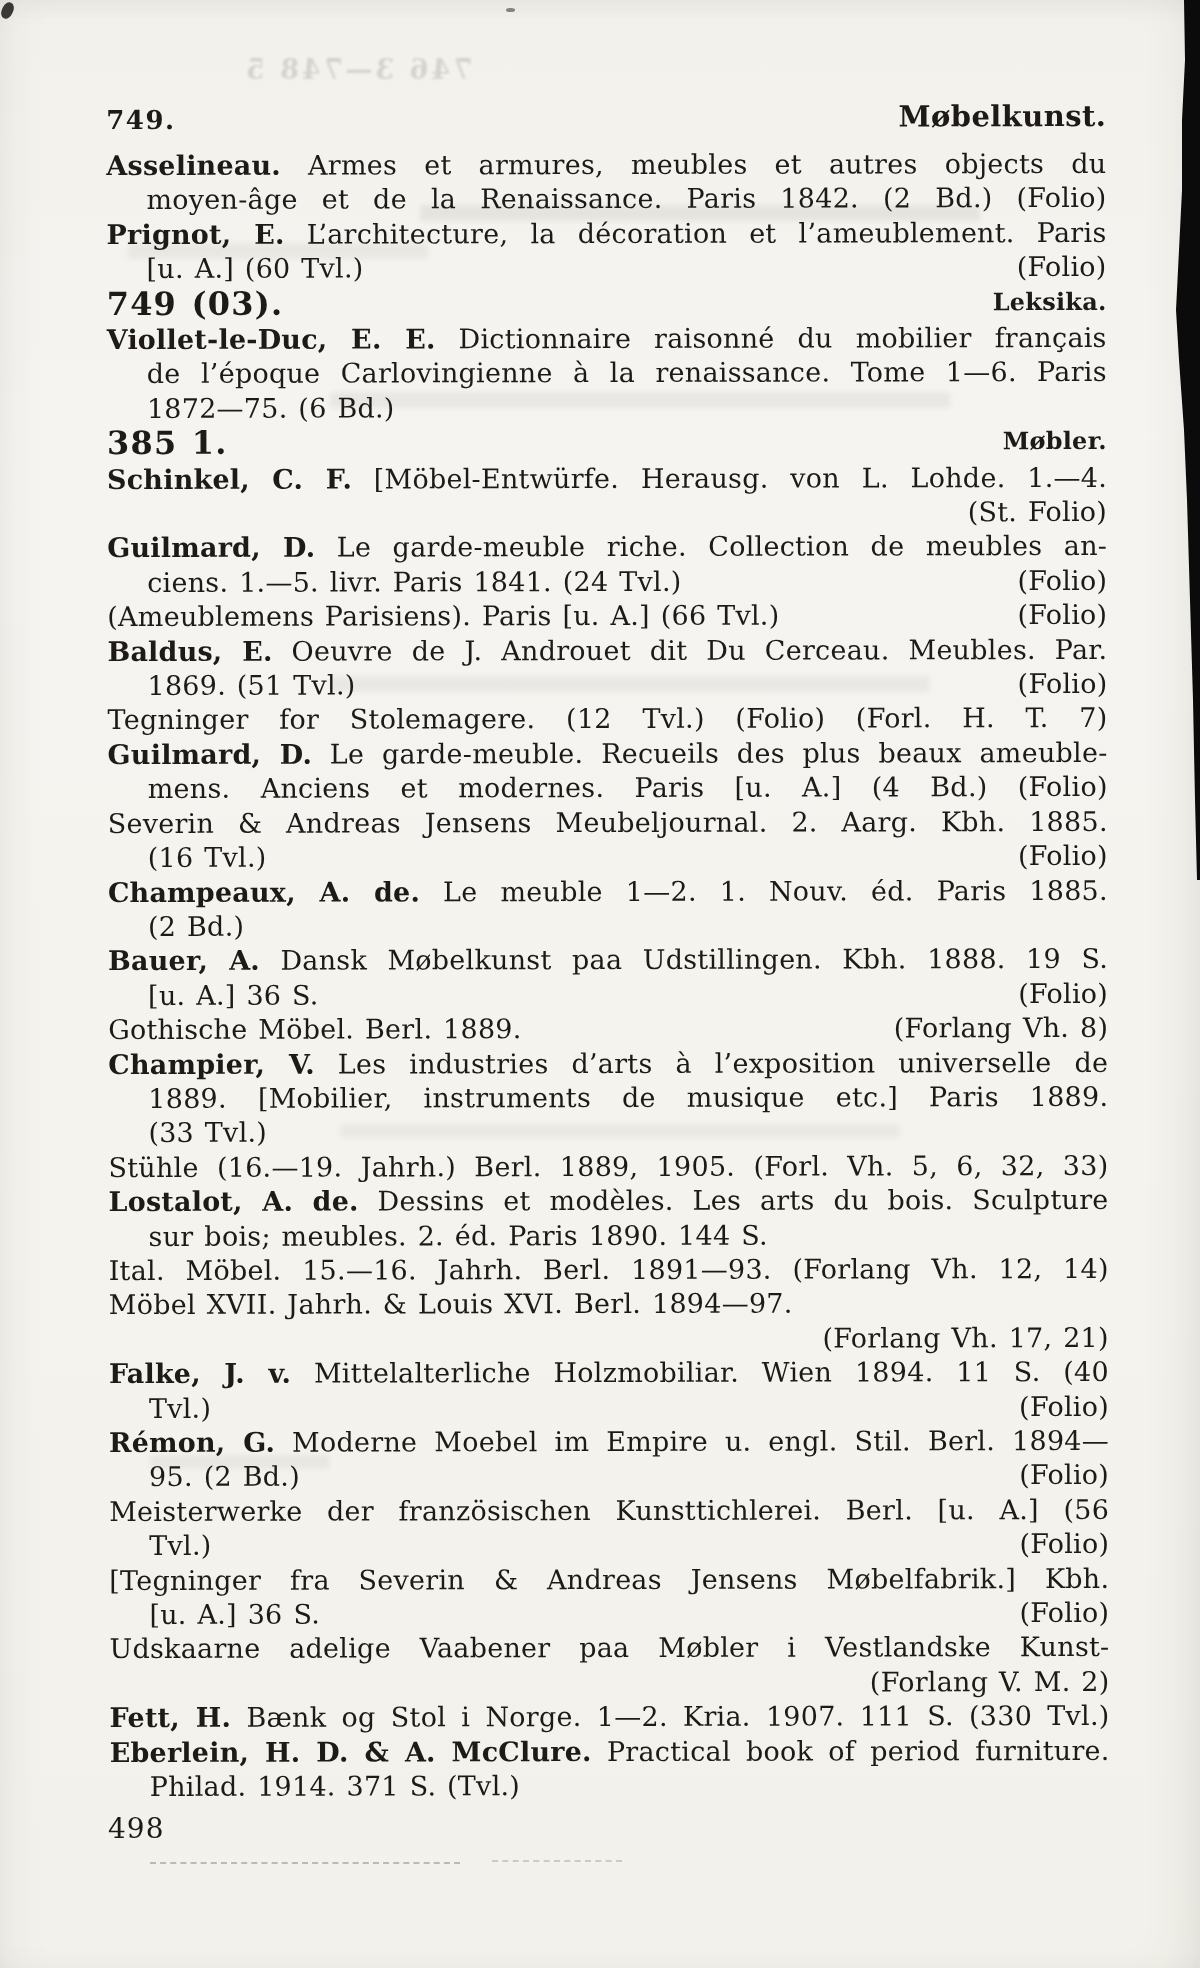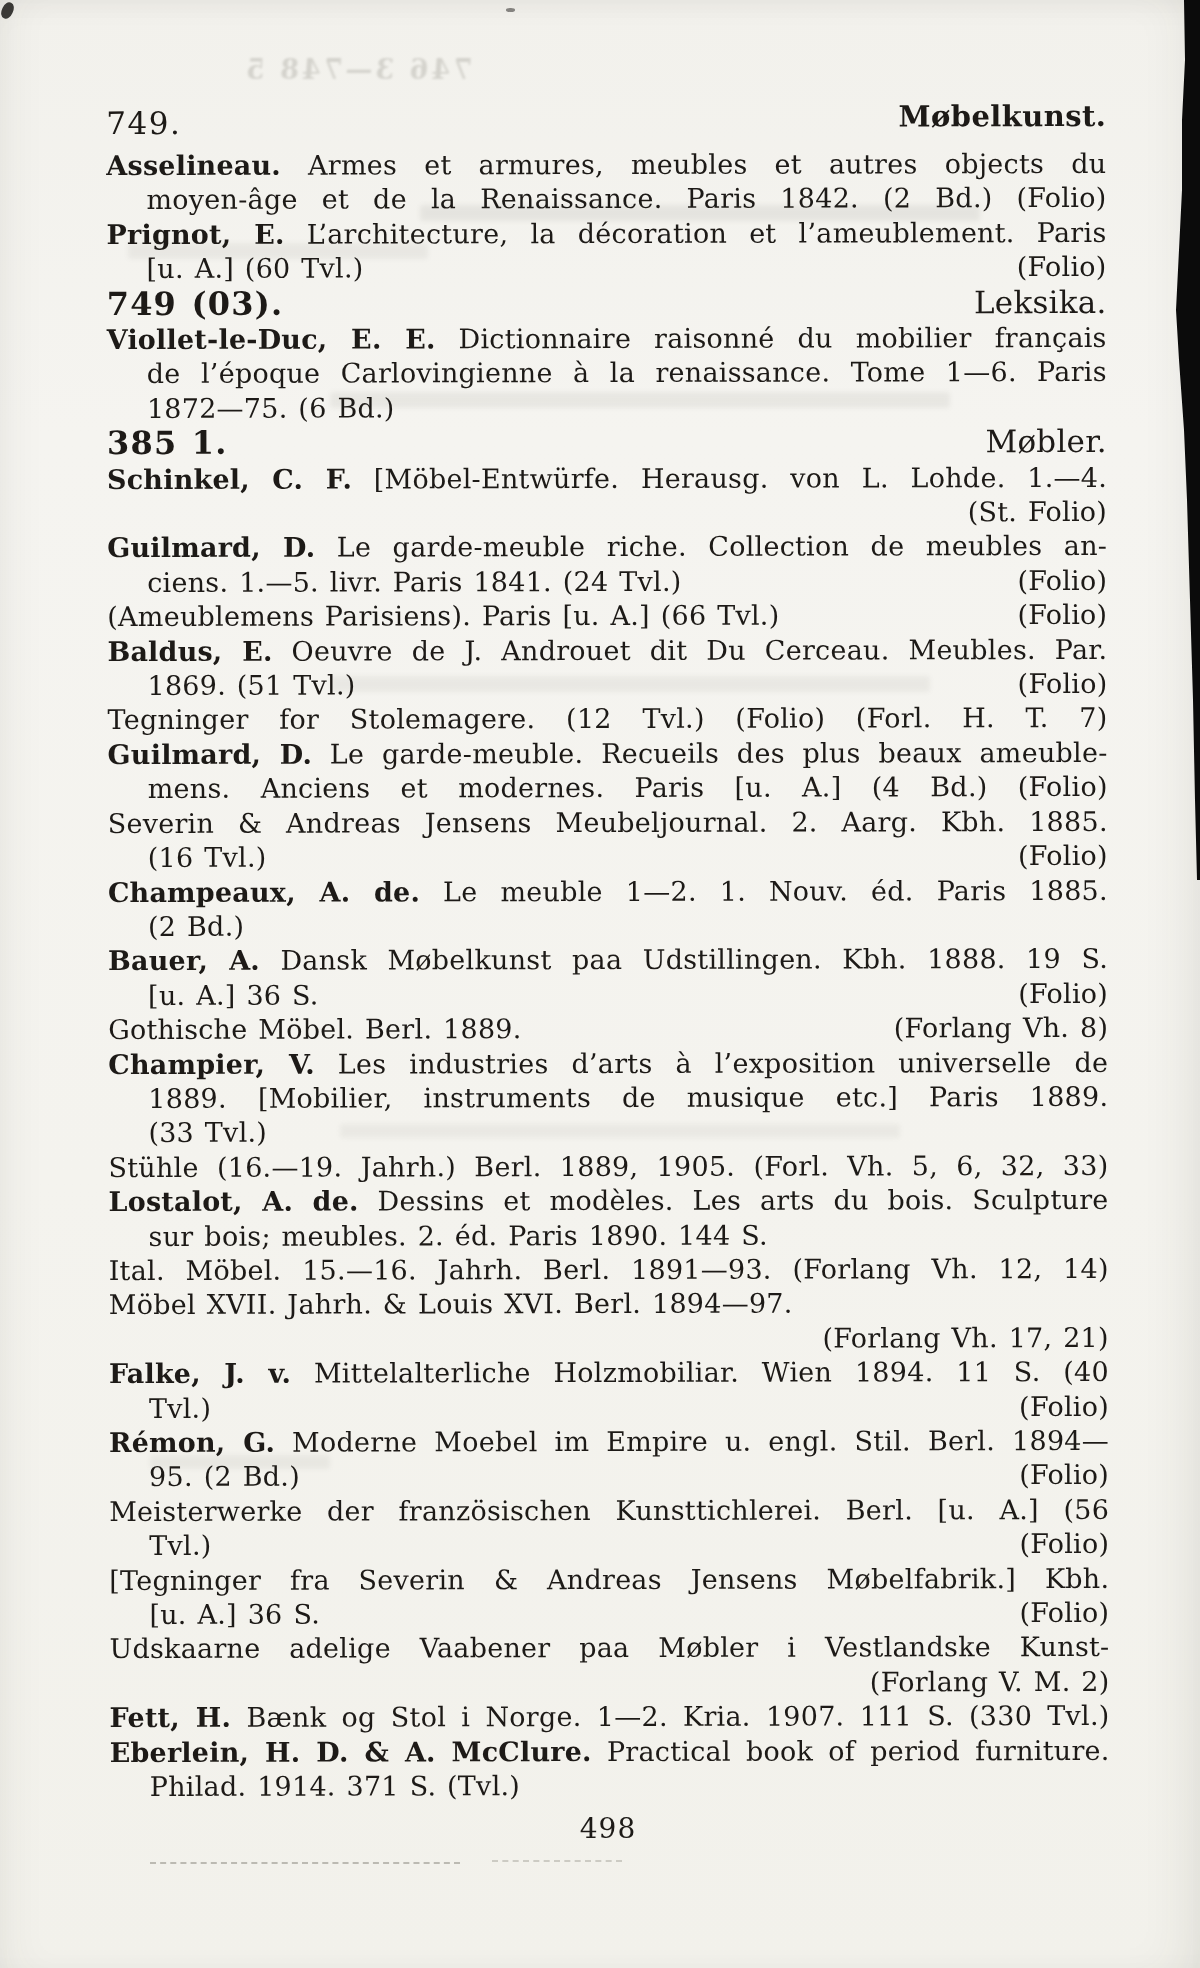--- a/index.html
+++ b/index.html
@@ -15,38 +15,38 @@
     overflow:hidden;
     font-family:"DejaVu Serif","Liberation Serif",serif;
     color:#1d1a17;
   }
   
   #textblock{
     position:absolute;left:108px;top:104px;width:1000px;
     transform:rotate(-0.12deg);
   }
   .headrow{position:relative;height:42px;margin-bottom:2px;}
-  .h-num{font-weight:normal;font-size:31px;letter-spacing:1.5px;}
+  .h-num{font-weight:bold;font-size:26px;letter-spacing:1.5px;}
   .h-sub{position:absolute;right:0;top:-4px;font-weight:bold;font-size:29px;letter-spacing:.4px;}
   #lines .line{
     position:relative;
     min-height:34.4px;line-height:34.4px;
     font-size:27px;letter-spacing:.25px;word-spacing:2px;
     white-space:nowrap;
   }
   #lines .line.j{white-space:normal;text-align:justify;text-align-last:justify;text-justify:inter-word;}
   #lines .line.indent{padding-left:40px;}
   #lines .b{font-weight:bold;letter-spacing:.2px;}
   #lines .section .b{font-size:32px;letter-spacing:1.2px;}
   #lines .r{position:absolute;right:0;top:0;}
-  #lines .section .r{font-weight:normal;font-size:31px;}
+  #lines .section .r{font-weight:bold;font-size:24px;}
   
   #pagenum{
     position:absolute;left:108px;top:1812px;width:1000px;
-    text-align:center;font-size:28px;letter-spacing:1px;
+    font-size:28px;letter-spacing:1px;
   }
   
   #bleed-top{
     position:absolute;left:112px;top:54px;width:360px;
     font-size:27px;font-weight:bold;color:#8f8d84;
     transform:scaleX(-1) skewX(4deg);
     opacity:.30;filter:blur(1.3px);
     letter-spacing:3px;white-space:nowrap;
   }
   .ghost{position:absolute;background:#6e6c64;border-radius:3px;filter:blur(2.5px);}

